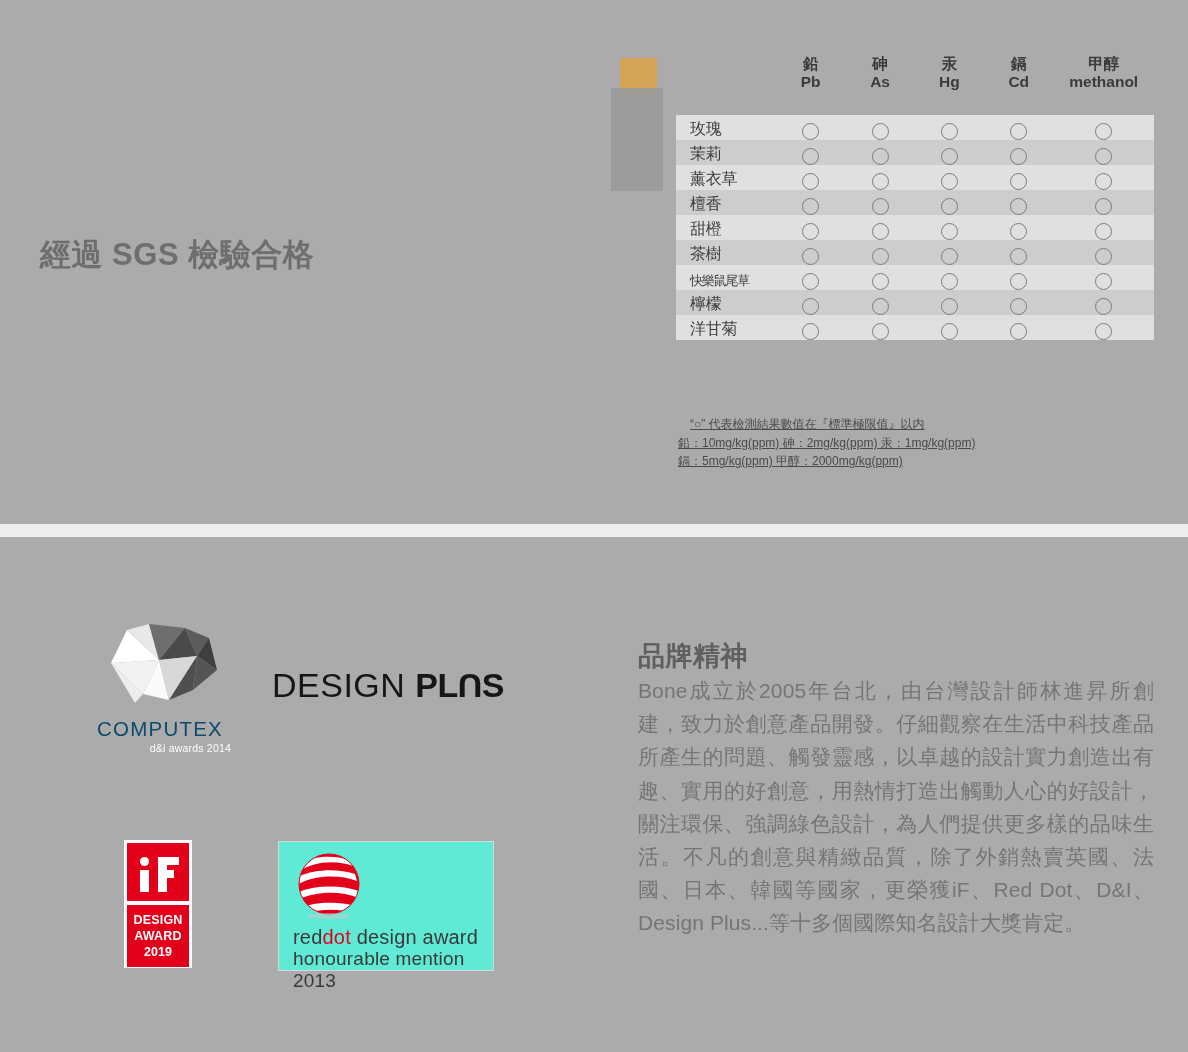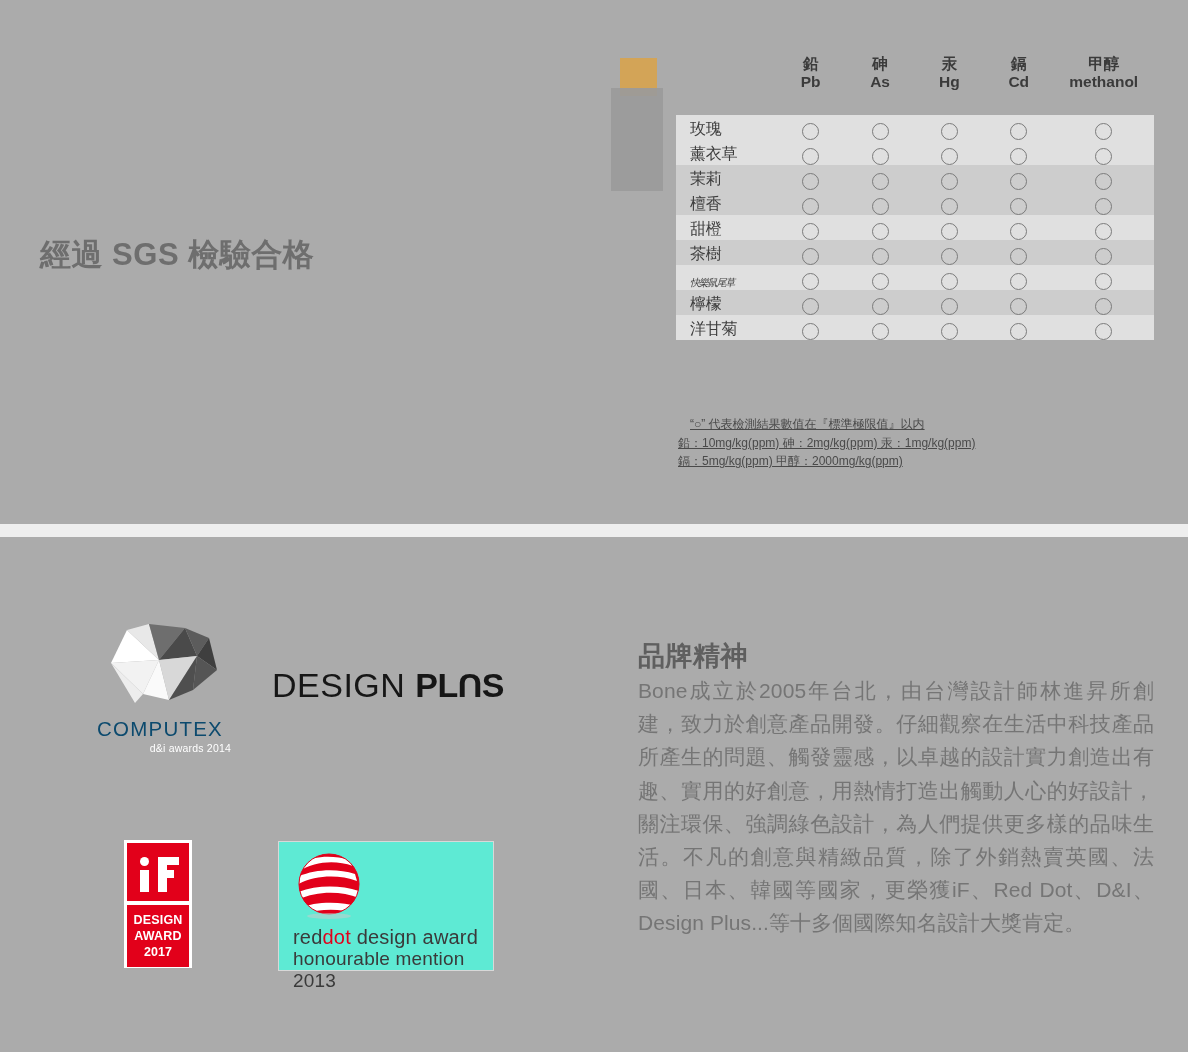--- a/index.html
+++ b/index.html
@@ -58,21 +58,21 @@
   .trow{
     display:flex; align-items:flex-end; height:25px;
   }
   .trow.odd { background:#e0e0e0; }
   .trow.even{ background:#cdcdcd; }
   .td-label{
     width:100px; flex:0 0 100px;
     font-size:16px; color:#3e3e3e; padding-left:14px;
     white-space:nowrap; letter-spacing:-.2px;
   }
-  .td-label.long{ letter-spacing:-1.2px; font-size:10px;font-style:italic; }
+  .td-label.long{ letter-spacing:-1.2px; font-size:13px; }
   .td-cell{ flex:1; display:flex; justify-content:center; align-items:center; }
   .td-cell.methanol{ flex:1.45; }
   .circle{
     display:block; width:17px; height:17px; border-radius:50%;
     border:1.3px solid #7b7b7b; background:transparent;
   }
 
   .table-note{
     position:absolute; left:678px; top:415px; width:480px;
     font-size:12px; color:#4a4a4a; line-height:1.55;text-decoration:underline;
@@ -229,40 +229,40 @@
           <div class="td-cell">
             <span class="circle" title="○"></span>
           </div>
           <div class="td-cell">
             <span class="circle" title="○"></span>
           </div>
           <div class="td-cell methanol">
             <span class="circle" title="○"></span>
           </div>
         </div>
+        <div class="trow even">
+          <div class="td-label">茉莉</div>
+          <div class="td-cell">
+            <span class="circle" title="○"></span>
+          </div>
+          <div class="td-cell">
+            <span class="circle" title="○"></span>
+          </div>
+          <div class="td-cell">
+            <span class="circle" title="○"></span>
+          </div>
+          <div class="td-cell">
+            <span class="circle" title="○"></span>
+          </div>
+          <div class="td-cell methanol">
+            <span class="circle" title="○"></span>
+          </div>
+        </div>
         <div class="trow odd">
           <div class="td-label">薰衣草</div>
-          <div class="td-cell">
-            <span class="circle" title="○"></span>
-          </div>
-          <div class="td-cell">
-            <span class="circle" title="○"></span>
-          </div>
-          <div class="td-cell">
-            <span class="circle" title="○"></span>
-          </div>
-          <div class="td-cell">
-            <span class="circle" title="○"></span>
-          </div>
-          <div class="td-cell methanol">
-            <span class="circle" title="○"></span>
-          </div>
-        </div>
-        <div class="trow even">
-          <div class="td-label">茉莉</div>
           <div class="td-cell">
             <span class="circle" title="○"></span>
           </div>
           <div class="td-cell">
             <span class="circle" title="○"></span>
           </div>
           <div class="td-cell">
             <span class="circle" title="○"></span>
           </div>
           <div class="td-cell">
@@ -421,21 +421,21 @@
   <div class="if-top">
     <span class="dot"></span>
     <span class="stem"></span>
     <span class="f-stem"></span>
     <span class="f-top"></span>
     <span class="f-mid"></span>
   </div>
   <div class="if-bot">
     <div class="l1">DESIGN</div>
     <div class="l2">AWARD</div>
-    <div class="l3">2017</div>
+    <div class="l3">2019</div>
   </div>
 </div>
 
 <div class="reddot">
   <svg class="sphere" width="64" height="68" viewBox="0 0 64 68">
     <defs>
       <clipPath id="sphClip">
           <circle cx="32" cy="32" r="30"></circle>
         </clipPath>
     </defs>

